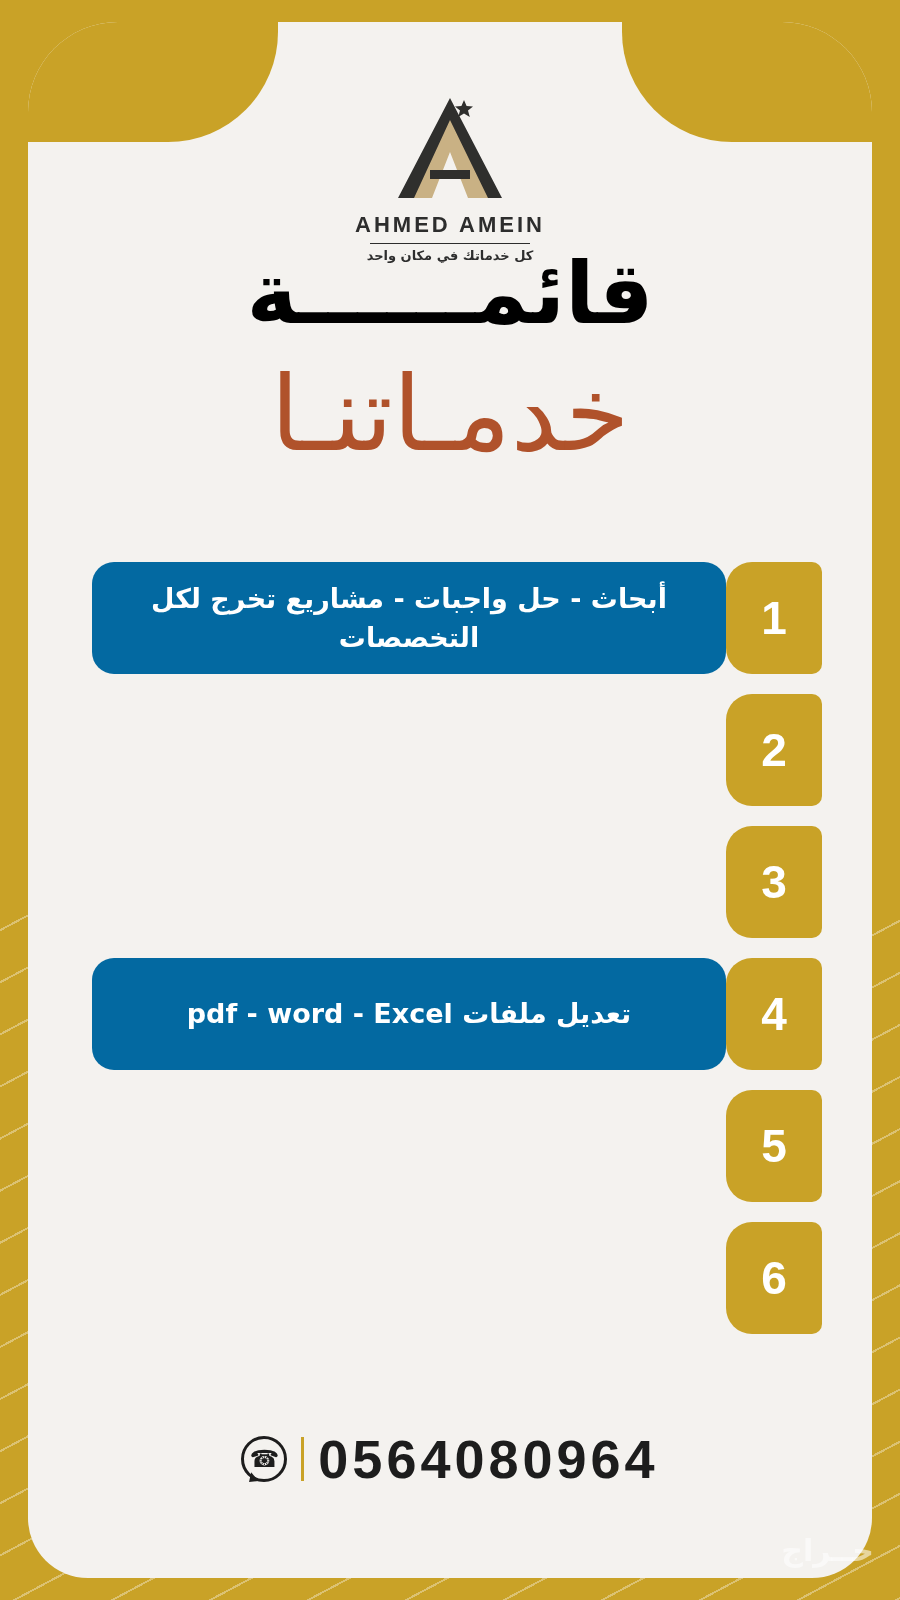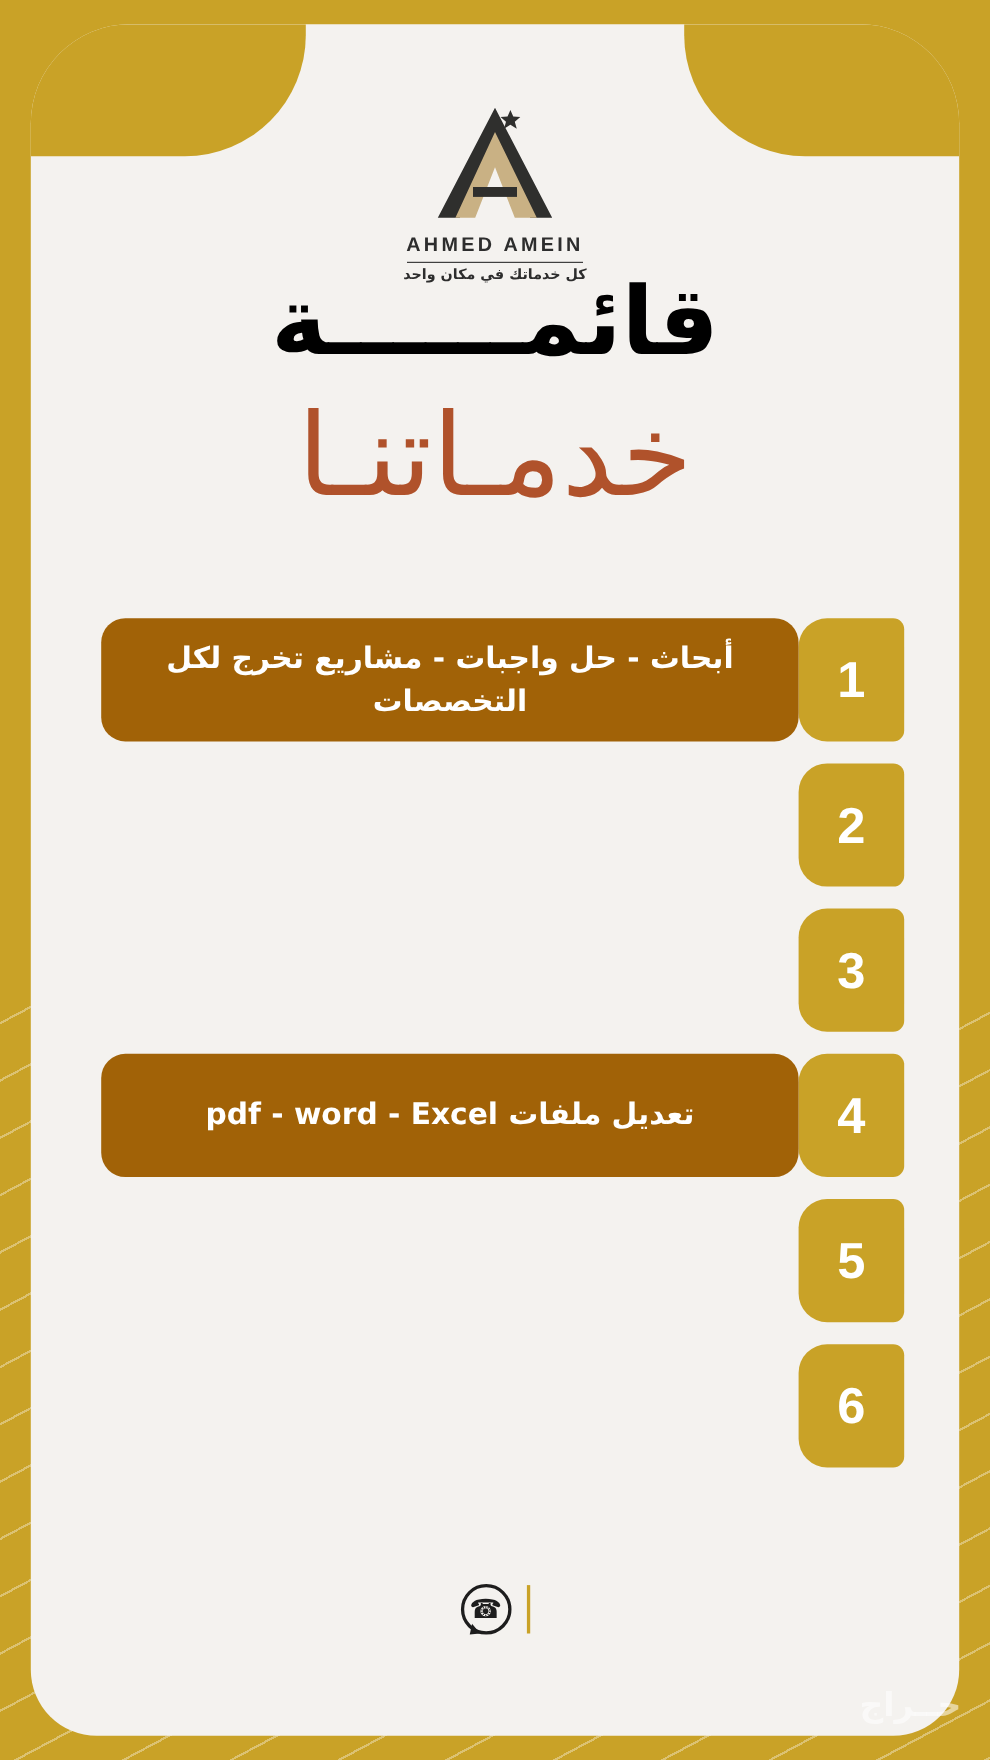--- a/index.html
+++ b/index.html
@@ -75,21 +75,21 @@
     text-align: center;
   }
   .logo-mark {
     position: relative;
     width: 120px;
     height: 108px;
     margin: 0 auto 10px;
   }
   .logo-brand {
     font-family: "Liberation Sans", sans-serif;
-    font-size: 18px;
+    font-size: 22px;
     font-weight: 700;
     letter-spacing: 3px;
     color: #2d2d2d;
     margin-top: 4px;
   }
   .logo-rule {
     width: 160px;
     height: 1px;
     background: #2d2d2d;
     margin: 5px auto 4px;
@@ -151,21 +151,21 @@
     font-family: "Liberation Sans", sans-serif;
     font-size: 46px;
     font-weight: 700;
     display: flex;
     align-items: center;
     justify-content: center;
   }
   .service-text {
     flex: 1 1 auto;
     margin-left: 14px;
-    background: #a16207;
+    background: #0369a1;
     border-radius: 22px;
     color: #ffffff;
     font-size: 27px;
     font-weight: 700;
     line-height: 1.45;
     display: flex;
     align-items: center;
     justify-content: center;
     text-align: center;
     padding: 6px 16px;
@@ -296,20 +296,21 @@
           <div class="service-num">6</div>
         </div>
 
       </div>
 
       <div class="footer">
         <div class="wa-icon">
           <div class="wa-glyph">☎</div>
         </div>
         <div class="phone-sep"></div>
+        <div class="phone-num">0564080964</div>
       </div>
 
     </div>
   </div>
 
   <div class="watermark">حــراج</div>
 
 </div>
 
 </body></html>

